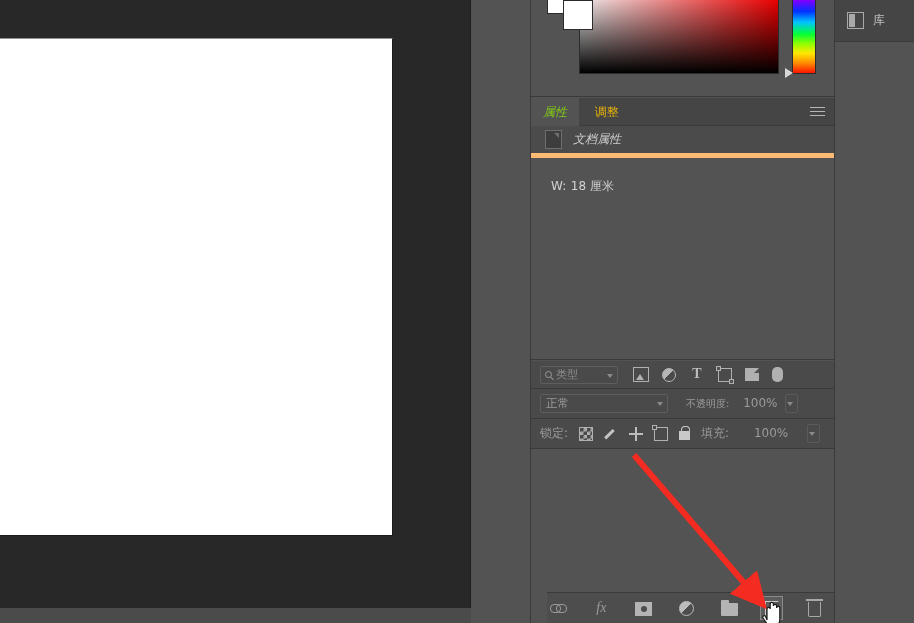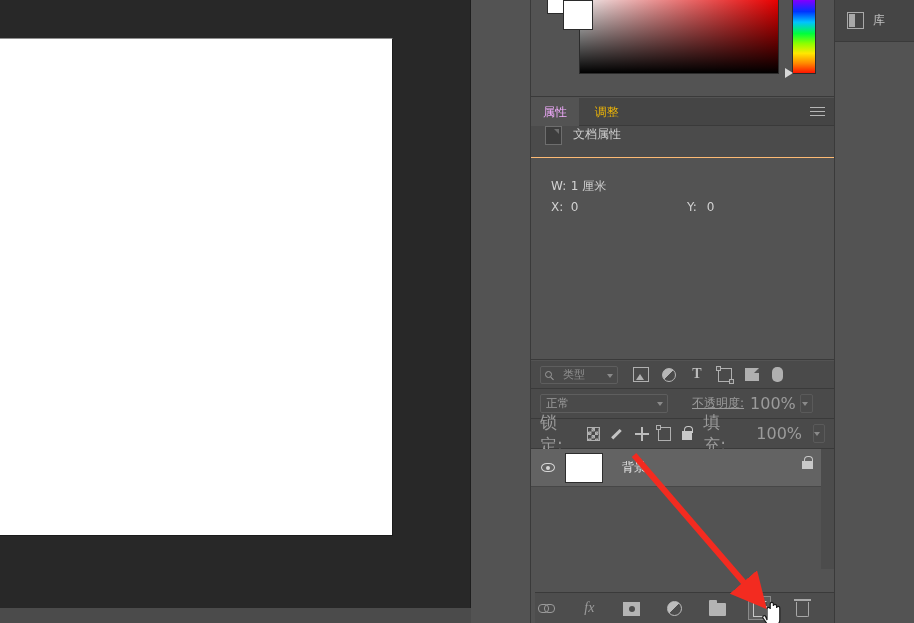--- a/index.html
+++ b/index.html
@@ -82,33 +82,33 @@
   .panel { position:absolute; left:0; width:303px; background:#535353; }
   .tabbar {
     position:relative; height:28px; background:#454545;
     border-bottom:1px solid #3a3a3a;
   }
   .tab {
     display:inline-block; height:28px; line-height:28px;
     padding:0 12px; font-size:12px; color:#eab308; cursor:default;
     vertical-align:top;
   }
-  .tab.active { background:#535353; color:#f0abfc; }
+  .tab.active { background:#535353; color:#84cc16;font-style:italic; }
   .hamburger {
     position:absolute; right:9px; top:9px; width:15px; height:11px; cursor:default;
   }
   .hamburger i {
     display:block; height:1px; background:#b6b6b6; margin-bottom:3px;
   }
 
   
   #props-panel { top:98px; height:262px; border-bottom:1px solid #3a3a3a; }
   #props-header {
-    height:32px; background:#4b4b4b; border-bottom:1px solid #fdba74;
-    display:flex; padding-left:14px;
+    height:32px; background:#4b4b4b; border-bottom:5px solid #fdba74;
+    display:flex; align-items:center; padding-left:14px;font-style:italic;
   }
   .doc-icon {
     width:17px; height:19px; background:#3d3d3d; border:1px solid #6e6e6e;
     position:relative; margin-right:11px;
   }
   .doc-icon:before {
     content:""; position:absolute; right:2px; top:2px;
     border-left:5px solid transparent; border-top:5px solid #6e6e6e;
   }
   #props-header span { font-size:12px; color:#cfcfcf; }
@@ -120,21 +120,21 @@
 
   
   #layers-panel { top:361px; height:262px; }
   #layer-filter {
     height:28px; background:#4a4a4a; border-bottom:1px solid #3a3a3a;
     display:flex; align-items:center; padding:0 9px;
   }
   .filter-select {
     width:78px; height:18px; background:#4a4a4a; border:1px solid #5e5e5e;
     border-radius:2px; display:flex; align-items:center; padding:0 4px;
-    color:#8f8f8f; font-size:11px; position:relative;gap:7px;
+    color:#8f8f8f; font-size:11px; position:relative;
   }
   .mag {
     width:7px; height:7px; border:1.3px solid #9a9a9a; border-radius:50%;
     margin-right:4px; position:relative; flex:none;
   }
   .mag:after {
     content:""; position:absolute; right:-3px; bottom:-2px;
     width:4px; height:1.3px; background:#9a9a9a; transform:rotate(45deg);
   }
   .caret {
@@ -168,35 +168,35 @@
 
   #blend-row {
     height:30px; background:#4a4a4a; border-bottom:1px solid #3a3a3a;
     display:flex; align-items:center; padding:0 9px;
   }
   .blend-select {
     width:128px; height:19px; background:#4a4a4a; border:1px solid #5e5e5e;
     border-radius:2px; display:flex; align-items:center; padding:0 5px;
     color:#9b9b9b; font-size:11.5px; position:relative;
   }
-  .op-label { margin-left:24px; color:#9b9b9b; font-size:12px;text-decoration:underline; }
+  .op-label { margin-left:18px; color:#9b9b9b; font-size:10px; }
   .op-val {
     margin-left:6px; width:50px; height:19px; line-height:19px;
-    color:#9b9b9b; font-size:16px; 
+    color:#9b9b9b; font-size:12px; text-align:center;
   }
   .op-stepper {
     width:13px; height:19px; border:1px solid #5a5a5a; border-radius:2px;
     position:relative;
   }
 
   #lock-row {
     height:30px; background:#4a4a4a; border-bottom:1px solid #3a3a3a;
     display:flex; align-items:center; padding:0 9px; gap:11px;
   }
-  .lock-label { color:#9b9b9b; font-size:17px; }
+  .lock-label { color:#9b9b9b; font-size:12px; }
   .lk { width:14px; height:14px; position:relative; }
   .lk-trans {
     background:
       linear-gradient(45deg,#b0b0b0 25%,transparent 25%,transparent 75%,#b0b0b0 75%),
       linear-gradient(45deg,#b0b0b0 25%,transparent 25%,transparent 75%,#b0b0b0 75%);
     background-size:7px 7px; background-position:0 0,3.5px 3.5px;
     border:1px solid #b0b0b0;
   }
   .lk-brush:before {
     content:""; position:absolute; left:1px; top:10px; width:12px; height:2.5px;
@@ -246,21 +246,21 @@
   }
   .layer-lock:before {
     content:""; position:absolute; left:2px; top:-5px; width:7px; height:6px;
     border:1.5px solid #c9c9c9; border-bottom:none; border-radius:4px 4px 0 0;
   }
   #layer-scroll {
     position:absolute; right:0; top:0; width:13px; height:120px; background:#4c4c4c;
   }
 
   #layers-bottom {
-    position:absolute; left:4px; bottom:0; width:303px; height:31px;
+    position:absolute; left:16px; bottom:0; width:303px; height:31px;
     background:#4d4d4d; border-top:1px solid #3a3a3a;
     display:flex; align-items:center; justify-content:flex-end;
     padding-right:24px; gap:19px;
   }
   .bb { width:18px; height:18px; position:relative; cursor:default; }
   .bb-wrap { width:24px; height:24px; display:flex; align-items:center; justify-content:center; }
   .bb-wrap.sel { border:1px solid #8a8a8a; background:#5c5c5c; }
   .bb-link:before, .bb-link:after {
     content:""; position:absolute; width:9px; height:7px;
     border:1.5px solid #9b9b9b; border-radius:4px; top:5px;
@@ -370,31 +370,21 @@
       </div>
     </div>
     <div id="props-header">
       <div class="doc-icon"></div>
       <span>文档属性</span>
     </div>
     <div id="props-body">
       <div class="prop-row">
         <div class="prop-cell">
           <span class="k">W:</span>
-          <span>1 厘米</span>
-        </div>
-      </div>
-      <div class="prop-row">
-        <div class="prop-cell">
-          <span class="k">X:</span>
-          <span>0</span>
-        </div>
-        <div class="prop-cell">
-          <span class="k">Y:</span>
-          <span>0</span>
+          <span>18 厘米</span>
         </div>
       </div>
     </div>
   </div>
 
   <div class="panel" id="layers-panel">
 
     <div id="layer-filter">
       <div class="filter-select">
         <span class="mag"></span>
@@ -430,31 +420,20 @@
       <span class="lk lk-move"></span>
       <span class="lk lk-art"></span>
       <span class="lk lk-all"></span>
       <span class="lock-label">填充:</span>
       <span class="op-val">100%</span>
       <span class="op-stepper">
         <span class="caret"></span>
       </span>
     </div>
 
-    <div id="layer-list">
-      <div class="layer-row">
-        <span class="eye">
-          <span class="eye-glyph"></span>
-        </span>
-        <span class="layer-thumb"></span>
-        <span class="layer-name">背景</span>
-        <span class="layer-lock"></span>
-      </div>
-      <div id="layer-scroll"></div>
-    </div>
 
     <div id="layers-bottom">
       <span class="bb-wrap">
         <span class="bb bb-link"></span>
       </span>
       <span class="bb-wrap">
         <span class="bb bb-fx">fx</span>
       </span>
       <span class="bb-wrap">
         <span class="bb bb-mask"></span>

